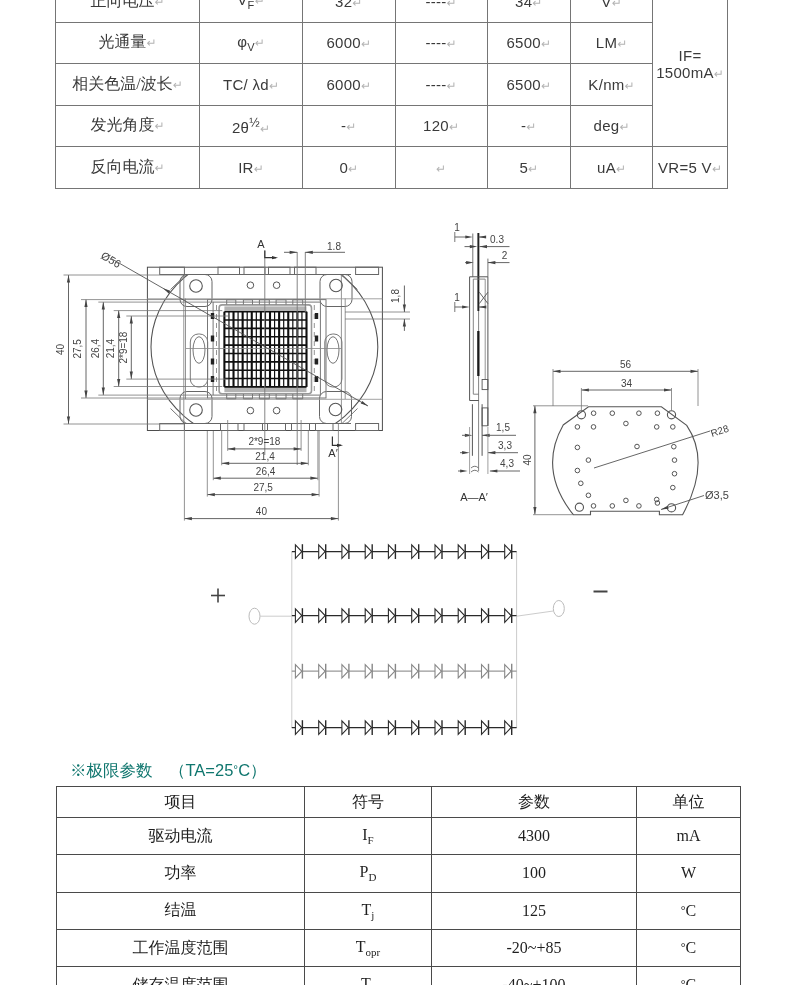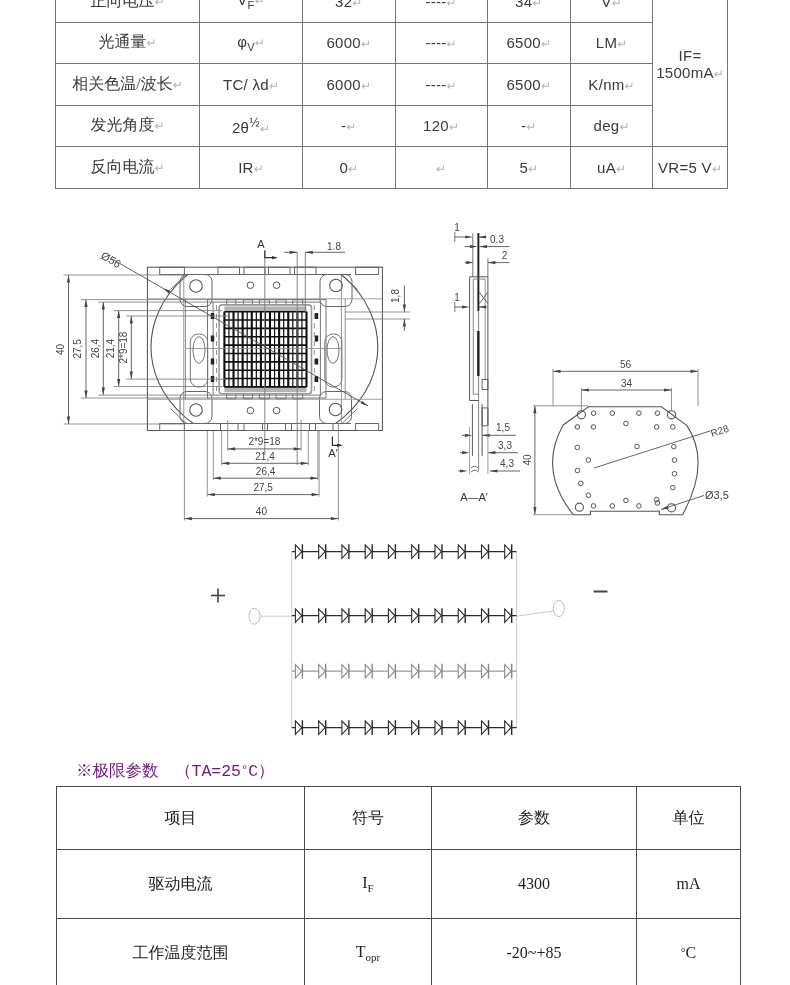--- a/index.html
+++ b/index.html
@@ -1,23 +1,23 @@
 <!DOCTYPE html>
 <html><head><meta charset="utf-8"><style>
 html,body{margin:0;padding:0;width:790px;height:985px;overflow:hidden;background:#fff;font-family:"Liberation Sans",sans-serif;}
 table{border-collapse:collapse;table-layout:fixed;position:absolute;}
 #t1{left:55px;top:-20px;width:673px;}
 #t1 td{border:1px solid #757575;text-align:center;vertical-align:middle;height:40.5px;padding:0;color:#3a3a3a;overflow:hidden;}
 .cn{font-family:"Liberation Serif",serif;font-size:16px;}
 .lt{font-size:15px;letter-spacing:0.3px;}
 #t1 sub{font-size:11px;}
 .ret{color:#b4b4b4;font-size:12px;font-family:"Liberation Sans",sans-serif;letter-spacing:0;}
-#hdr2{position:absolute;left:76px;top:760px;font-family:Liberation Mono, monospace;font-size:16.5px;color:#701a75;}
+#hdr2{position:absolute;left:70px;top:760px;font-family:Liberation Sans, sans-serif;font-size:16.5px;color:#0f766e;}
 #t2{left:56px;top:786px;width:685px;font-family:"Liberation Serif",serif;color:#1f1f1f;}
-#t2 td{border:1px solid #4a4a4a;text-align:center;vertical-align:middle;padding:16px;font-size:16px;overflow:hidden;}
+#t2 td{border:1px solid #4a4a4a;text-align:center;vertical-align:middle;padding:0;font-size:16px;overflow:hidden;}
 #t2 tr.h td{height:30px;font-size:16px;}
 #t2 tr.r td{height:36.3px;}
 #t2 sub{font-size:11px;}
 .dg{font-size:12px;vertical-align:2px;}
 </style></head><body>
 <svg width="790" height="985" viewBox="0 0 790 985" style="position:absolute;left:0;top:0">
     <clipPath id="cp1">
       <rect x="120" y="274.5" width="290" height="149"></rect>
     </clipPath>
 <rect x="147.4" y="267.2" width="235.0" height="163.3" stroke="#4d4d4d" stroke-width="1.0" fill="none"></rect>
@@ -481,20 +481,32 @@
         <td>参数</td>
         <td>单位</td>
       </tr>
 <tr class="r">
         <td>驱动电流</td>
         <td>I<sub>F</sub></td>
         <td>4300</td>
         <td>mA</td>
       </tr>
 <tr class="r">
+        <td>功率</td>
+        <td>P<sub>D</sub></td>
+        <td>100</td>
+        <td>W</td>
+      </tr>
+<tr class="r">
+        <td>结温</td>
+        <td>T<sub>j</sub></td>
+        <td>125</td>
+        <td><span class="dg">°</span>C</td>
+      </tr>
+<tr class="r">
         <td>工作温度范围</td>
         <td>T<sub>opr</sub></td>
         <td>-20~+85</td>
         <td><span class="dg">°</span>C</td>
       </tr>
 <tr class="r">
         <td>储存温度范围</td>
         <td>T<sub>s</sub></td>
         <td>-40~+100</td>
         <td><span class="dg">°</span>C</td>

